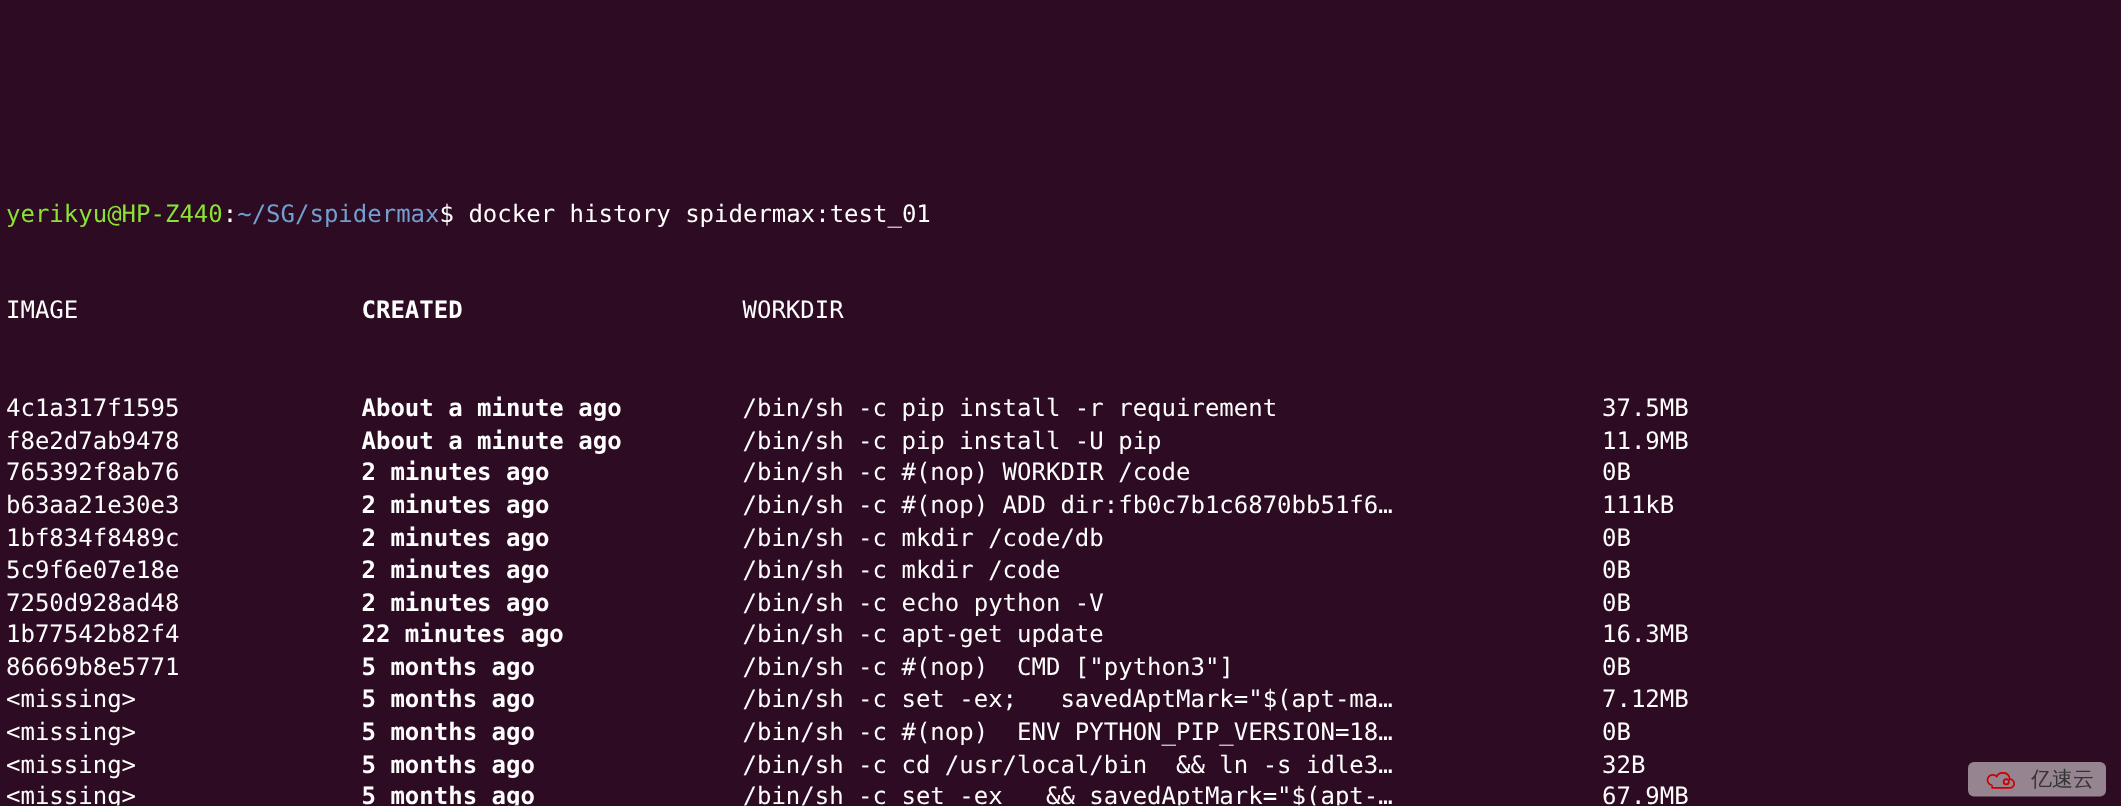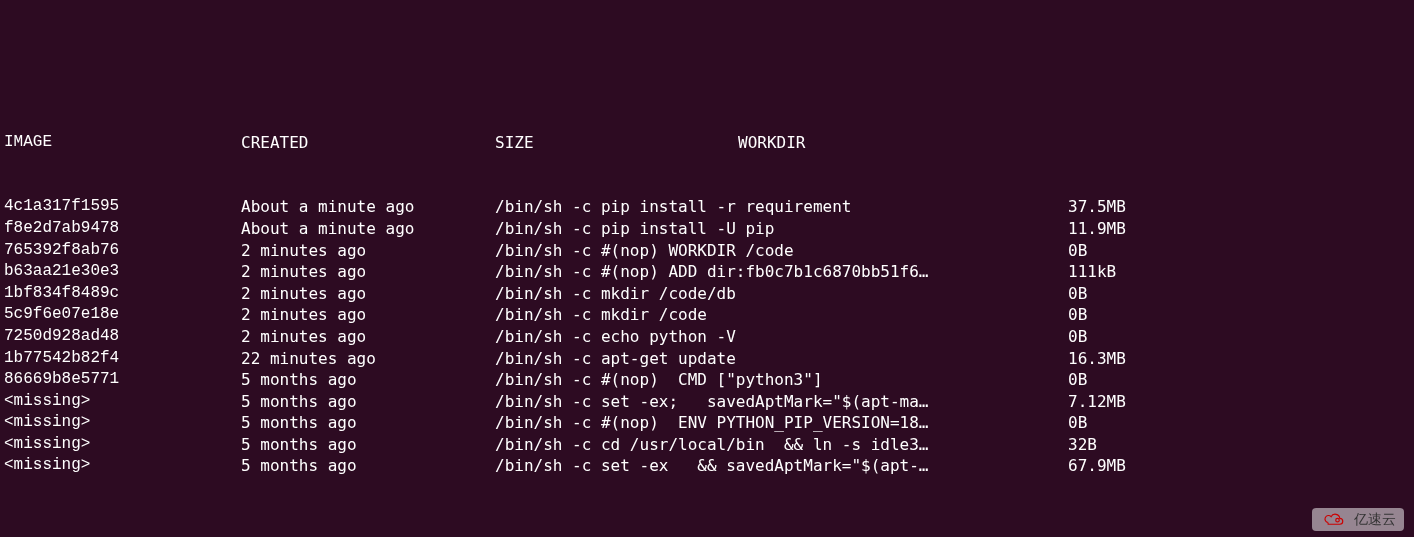--- a/index.html
+++ b/index.html
@@ -36,43 +36,44 @@
     }
     .header-row {
       display: flex;
     }
     .data-row {
       display: flex;
     }
     .col-image {
       width: 237px;
       min-width: 237px;
-      font-family: Liberation Mono, monospace;
     }
     .col-created {
       width: 254px;
       min-width: 254px;
+      font-weight: bold;
     }
     .col-createdby {
       width: 573px;
       min-width: 573px;
     }
     .col-size {
       width: 243px;
       min-width: 243px;
     }
     .col-comment {
       width: 100px;
       min-width: 100px;
     }
     .watermark {
       position: absolute;
       bottom: 6px;
       right: 10px;
       display: flex;
+      align-items: center;
       gap: 6px;
       background: rgba(255, 255, 255, 0.5);
       padding: 2px 8px;
       border-radius: 4px;
       margin-left: 36px;
     }
     .watermark-icon {
       width: 28px;
       height: 18px;
       display: flex;
@@ -85,21 +86,22 @@
       font-size: 14px;
       font-weight: 500;
     }
   </style>
 </head>
 <body>
 
 
 
 <div class="terminal">
-  <div class="header-row"><span class="col-image">IMAGE</span><span class="col-created">CREATED</span><span class="col-size">SIZE</span><span class="col-comment">WORKDIR</span></div>
+  <div class="prompt-line"><span class="prompt-user">yerikyu@HP-Z440</span><span class="prompt-text">:</span><span class="prompt-path">~/SG/spidermax</span><span class="prompt-text">$</span><span class="prompt-text"> <span>docker history spidermax:test_01</span></span></div>
+  <div class="header-row"><span class="col-image">IMAGE</span><span class="col-created">CREATED</span><span class="col-comment">WORKDIR</span></div>
   <div id="rows-container"><div class="data-row"><span class="col-image">4c1a317f1595</span><span class="col-created">About a minute ago</span><span class="col-createdby">/bin/sh -c pip install -r requirement</span><span class="col-size">37.5MB</span></div><div class="data-row"><span class="col-image">f8e2d7ab9478</span><span class="col-created">About a minute ago</span><span class="col-createdby">/bin/sh -c pip install -U pip</span><span class="col-size">11.9MB</span></div><div class="data-row"><span class="col-image">765392f8ab76</span><span class="col-created">2 minutes ago</span><span class="col-createdby">/bin/sh -c #(nop) WORKDIR /code</span><span class="col-size">0B</span></div><div class="data-row"><span class="col-image">b63aa21e30e3</span><span class="col-created">2 minutes ago</span><span class="col-createdby">/bin/sh -c #(nop) ADD dir:fb0c7b1c6870bb51f6…</span><span class="col-size">111kB</span></div><div class="data-row"><span class="col-image">1bf834f8489c</span><span class="col-created">2 minutes ago</span><span class="col-createdby">/bin/sh -c mkdir /code/db</span><span class="col-size">0B</span></div><div class="data-row"><span class="col-image">5c9f6e07e18e</span><span class="col-created">2 minutes ago</span><span class="col-createdby">/bin/sh -c mkdir /code</span><span class="col-size">0B</span></div><div class="data-row"><span class="col-image">7250d928ad48</span><span class="col-created">2 minutes ago</span><span class="col-createdby">/bin/sh -c echo python -V</span><span class="col-size">0B</span></div><div class="data-row"><span class="col-image">1b77542b82f4</span><span class="col-created">22 minutes ago</span><span class="col-createdby">/bin/sh -c apt-get update</span><span class="col-size">16.3MB</span></div><div class="data-row"><span class="col-image">86669b8e5771</span><span class="col-created">5 months ago</span><span class="col-createdby">/bin/sh -c #(nop)  CMD ["python3"]</span><span class="col-size">0B</span></div><div class="data-row"><span class="col-image">&lt;missing&gt;</span><span class="col-created">5 months ago</span><span class="col-createdby">/bin/sh -c set -ex;   savedAptMark="$(apt-ma…</span><span class="col-size">7.12MB</span></div><div class="data-row"><span class="col-image">&lt;missing&gt;</span><span class="col-created">5 months ago</span><span class="col-createdby">/bin/sh -c #(nop)  ENV PYTHON_PIP_VERSION=18…</span><span class="col-size">0B</span></div><div class="data-row"><span class="col-image">&lt;missing&gt;</span><span class="col-created">5 months ago</span><span class="col-createdby">/bin/sh -c cd /usr/local/bin  &amp;&amp; ln -s idle3…</span><span class="col-size">32B</span></div><div class="data-row"><span class="col-image">&lt;missing&gt;</span><span class="col-created">5 months ago</span><span class="col-createdby">/bin/sh -c set -ex   &amp;&amp; savedAptMark="$(apt-…</span><span class="col-size">67.9MB</span></div></div>
 </div>
 
 <div class="watermark">
   <span class="watermark-icon">
     <svg viewBox="0 0 48 24" width="28" height="18">
       <path d="M14 18 a6 6 0 1 1 5 -10 a8 8 0 0 1 15 3 a5 5 0 1 1 0 10 h-20 a6 6 0 0 1 0 -3" fill="none" stroke="#c00" stroke-width="2"></path>
       <circle cx="30" cy="14" r="3" fill="none" stroke="#c00" stroke-width="2"></circle>
     </svg>
   </span>

